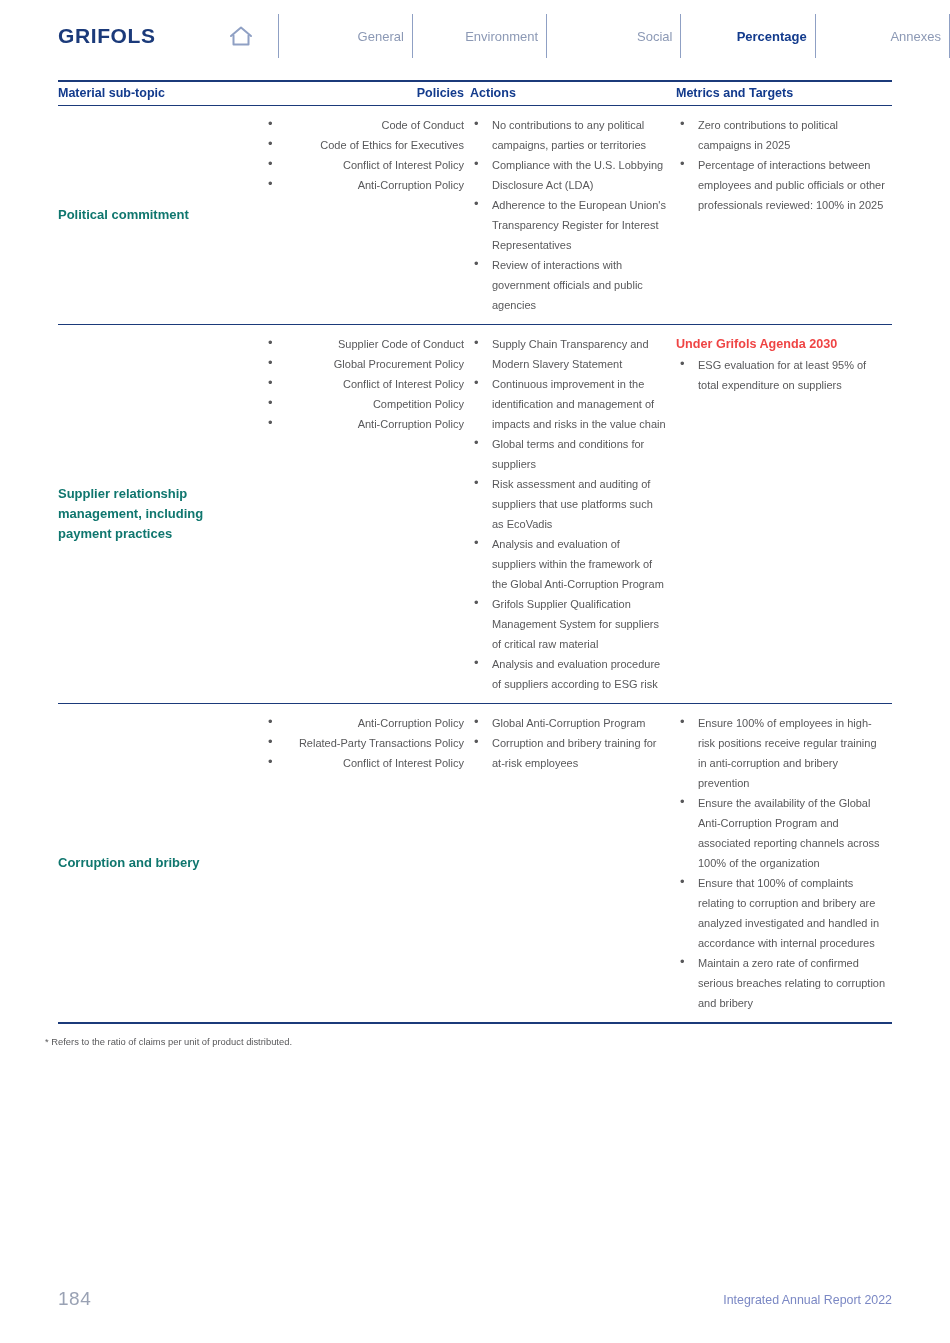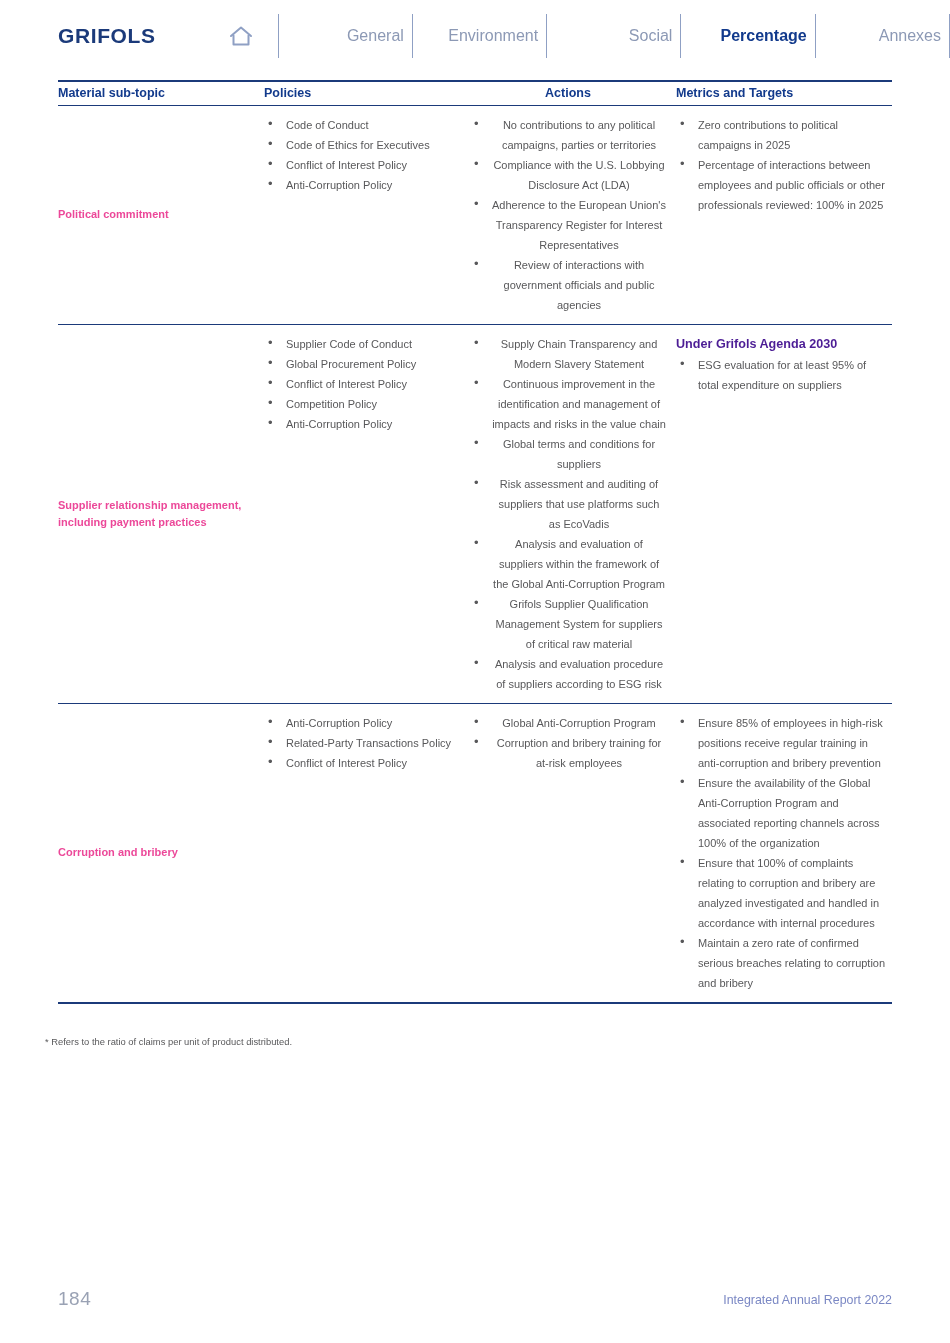--- a/index.html
+++ b/index.html
@@ -53,21 +53,21 @@
     display: flex;
     align-items: center;
     height: 46px;
   }
   .nav-item {
     flex: 1;
     display: flex;
     align-items: center;
     justify-content: flex-end;
     height: 44px;
-    font-size: 16px;
+    font-size: 13px;
     color: #8c99b5;
     white-space: nowrap;
   }
   .nav-item .nav-label { padding-right: 2px; }
   .nav-item .bar {
     width: 1px;
     height: 44px;
     background: #8fa0c4;
     margin-left: 6px;
   }
@@ -99,28 +99,28 @@
   .header-row .cell {
     color: #123a8c;
     font-weight: bold;
     font-size: 12.5px;
   }
   .row {
     display: flex;
     align-items: stretch;
   }
   .c1 { width: 206px; flex: none; padding-right: 8px; }
-  .c2 { width: 206px; flex: none; padding-right: 6px; }
-  .c3 { width: 206px; flex: none; padding-right: 10px; text-align: center; }
+  .c2 { width: 206px; flex: none; padding-right: 6px; text-align: right; }
+  .c3 { width: 206px; flex: none; padding-right: 10px; }
   .c4 { width: 212px; flex: none; padding-right: 2px; }
 
   .subtopic {
-    color: #ec4899;
-    font-weight: bold;
-    font-size: 11px;
+    color: #0f766e;
+    font-weight: bold;
+    font-size: 13px;
     line-height: 1.55;
     display: flex;
     align-items: center;
   }
   .subtopic span { display: block; }
 
   ul.blist {
     list-style: none;
     margin: 0;
     padding: 0;
@@ -137,21 +137,21 @@
   ul.blist li::before {
     content: "•";
     position: absolute;
     left: 4px;
     top: -1px;
     color: #58585a;
     font-size: 13px;
   }
   .cellbody { padding-top: 9px; padding-bottom: 9px; }
   .agenda-head {
-    color: #4c1d95;
+    color: #ef4444;
     font-weight: bold;
     font-size: 12.6px;
     line-height: 20px;
     margin-bottom: 1px;
   }
 
   .footnote {
     position: absolute;
     left: 45px;
     top: 1036px;
@@ -303,21 +303,21 @@
         </ul>
       </div>
       <div class="c3 cellbody">
         <ul class="blist">
           <li>Global Anti-Corruption Program</li>
           <li>Corruption and bribery training for at-risk employees</li>
         </ul>
       </div>
       <div class="c4 cellbody">
         <ul class="blist">
-          <li>Ensure 85% of employees in high-risk positions receive regular training in anti-corruption and bribery prevention</li>
+          <li>Ensure 100% of employees in high-risk positions receive regular training in anti-corruption and bribery prevention</li>
           <li>Ensure the availability of the Global Anti-Corruption Program and associated reporting channels across 100% of the organization</li>
           <li>Ensure that 100% of complaints relating to corruption and bribery are analyzed investigated and handled in accordance with internal procedures</li>
           <li>Maintain a zero rate of confirmed serious breaches relating to corruption and bribery</li>
         </ul>
       </div>
     </div>
 
     <div class="rule-bottom"></div>
   </div>
 

